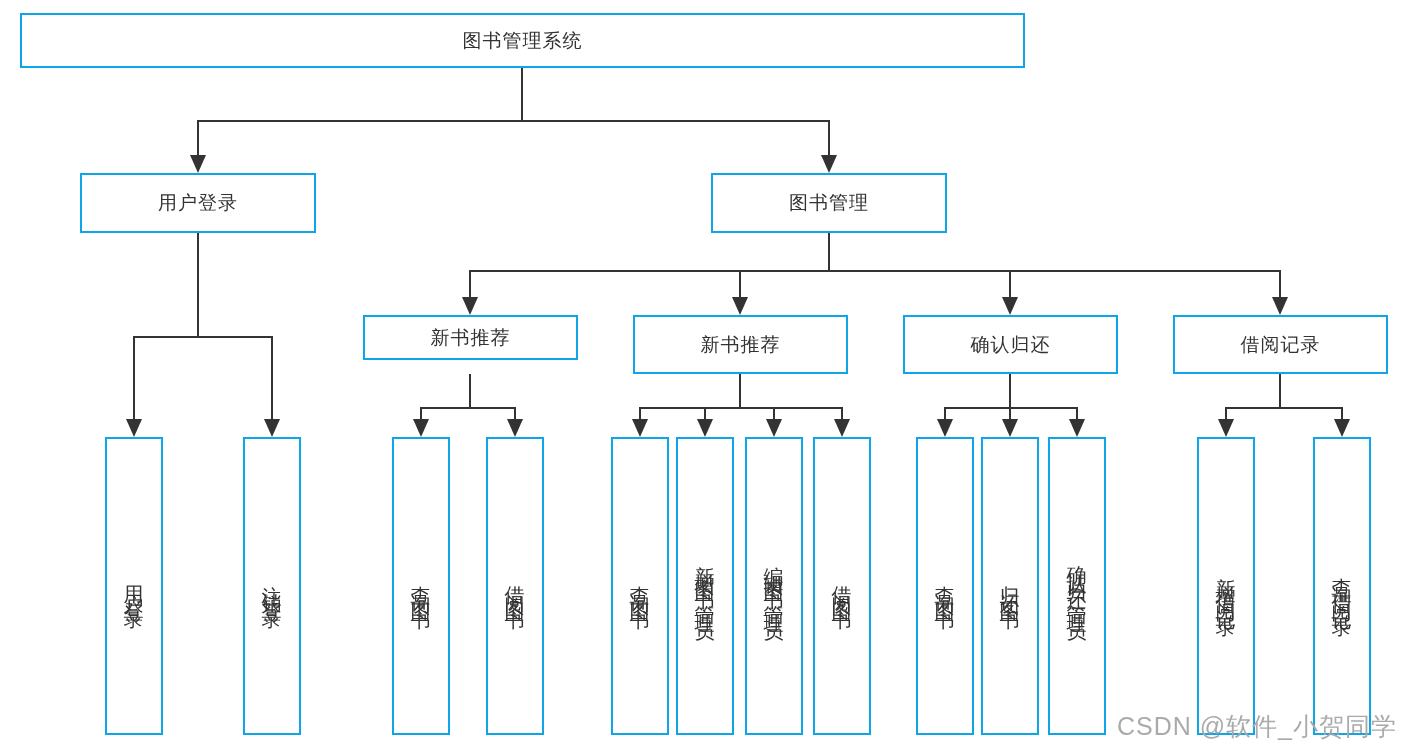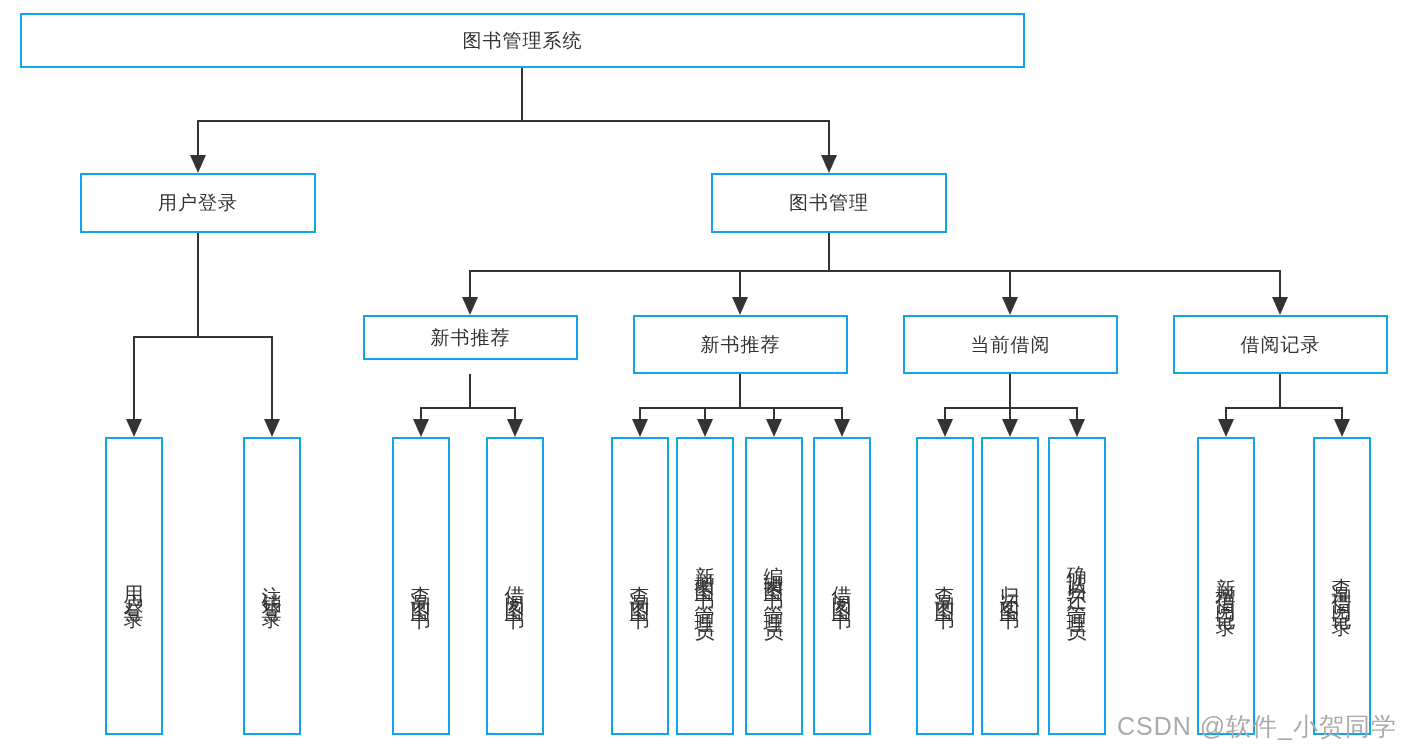--- a/index.html
+++ b/index.html
@@ -126,21 +126,21 @@
       <div class="node h" style="left: 711px; top: 173px; width: 236px; height: 60px;">
         <span class="lbl">图书管理</span>
       </div>
       <div class="node h" style="left: 363px; top: 315px; width: 215px; height: 45px;">
         <span class="lbl">新书推荐</span>
       </div>
       <div class="node h" style="left: 633px; top: 315px; width: 215px; height: 59px;">
         <span class="lbl">新书推荐</span>
       </div>
       <div class="node h" style="left: 903px; top: 315px; width: 215px; height: 59px;">
-        <span class="lbl">当前借阅</span>
+        <span class="lbl">确认归还</span>
       </div>
       <div class="node h" style="left: 1173px; top: 315px; width: 215px; height: 59px;">
         <span class="lbl">借阅记录</span>
       </div>
       <div class="node v" style="left: 105px; top: 437px; width: 58px; height: 298px;">
         <span class="lbl">用户登录</span>
       </div>
       <div class="node v" style="left: 243px; top: 437px; width: 58px; height: 298px;">
         <span class="lbl">注销登录</span>
       </div>

